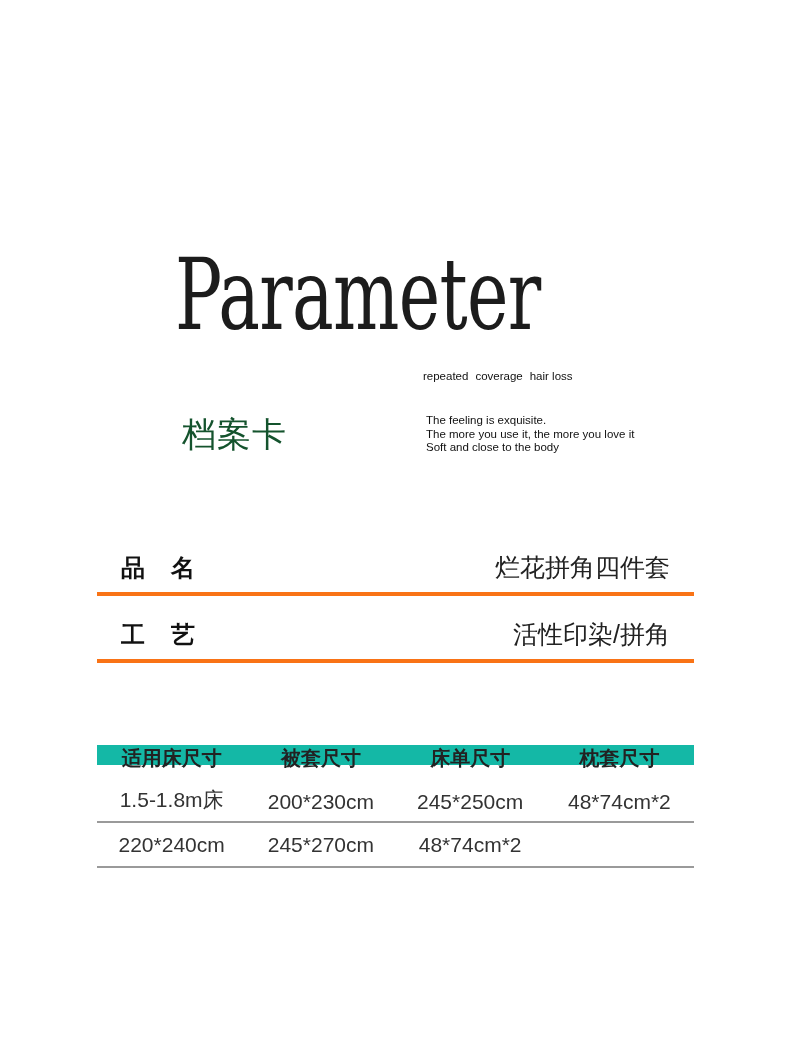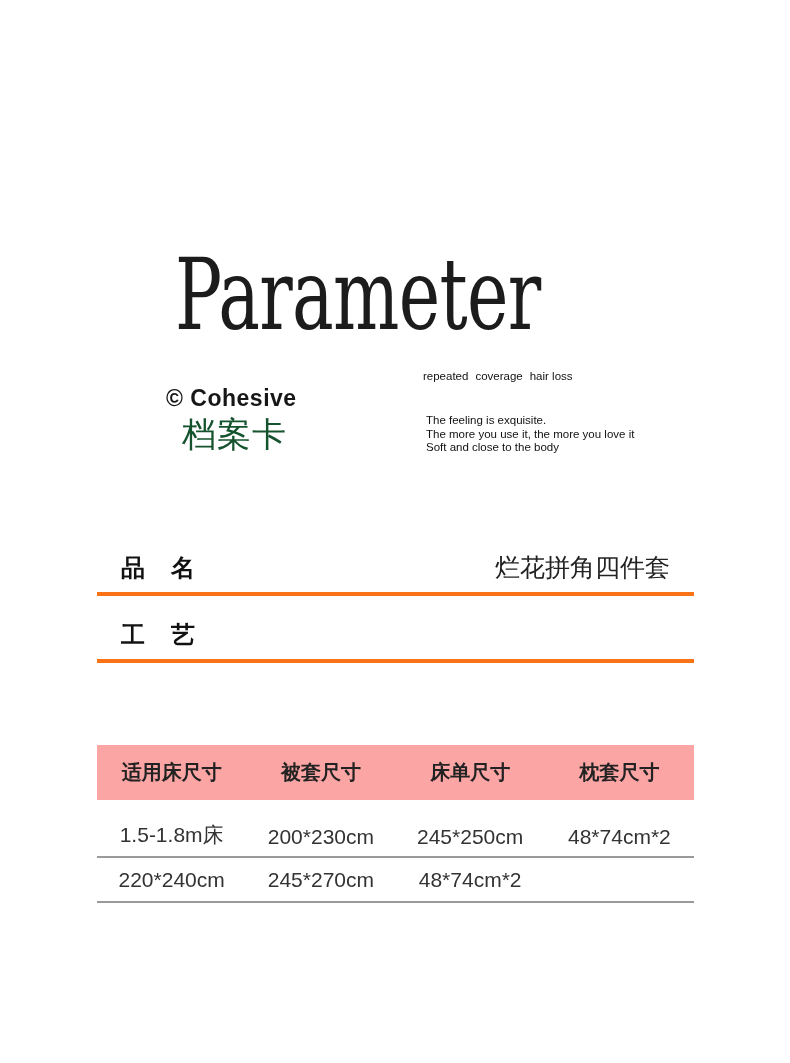--- a/index.html
+++ b/index.html
@@ -53,40 +53,39 @@
     display: flex; justify-content: space-between; align-items: flex-end;
     padding: 0 24px 8px 24px; width: 549px;
   }
   .spec-label { font-size: 24px; font-weight: 700; color: #111; letter-spacing: 1px; }
   .spec-value { font-size: 25px; color: #222; }
 
   
   .size-table { position: absolute; left: 97px; top: 745px; width: 597px; }
   .size-header {
     display: grid; grid-template-columns: repeat(4, 1fr);
-    background: #fca5a5; height: 55px; align-items: center;
+    background: #14b8a6; height: 20px; align-items: center;
     text-align: center; font-size: 20px; font-weight: 700; color: #222;
   }
   .size-row {
     display: grid; grid-template-columns: repeat(4, 1fr);
     text-align: center; font-size: 21px; color: #333;
     border-bottom: 2px solid #9a9a9a;
   }
   .size-row.r1 { height: 56px; align-items: end; }
   .size-row.r1 .cell { padding-bottom: 7px; }
   .size-row.r2 { height: 43px; align-items: center; }
 </style>
 </head>
 <body>
 
 <div class="stage">
 
   <div class="title">Parameter</div>
 
-  <div class="brand">© Cohesive</div>
   <div class="brand-cn">档案卡</div>
 
   <div class="keywords">
     <span>repeated</span>
     <span>coverage</span>
     <span>hair loss</span>
   </div>
 
   <div class="tagline">
     <div>The feeling is exquisite.</div>
@@ -94,20 +93,21 @@
     <div>Soft and close to the body</div>
   </div>
 
   <div class="specs">
     <div class="spec-row">
       <span class="spec-label">品　名</span>
       <span class="spec-value">烂花拼角四件套</span>
     </div>
     <div class="spec-row">
       <span class="spec-label">工　艺</span>
+      <span class="spec-value">活性印染/拼角</span>
     </div>
   </div>
 
   <div class="size-table">
     <div class="size-header">
       <span class="cell">适用床尺寸</span>
       <span class="cell">被套尺寸</span>
       <span class="cell">床单尺寸</span>
       <span class="cell">枕套尺寸</span>
     </div>

